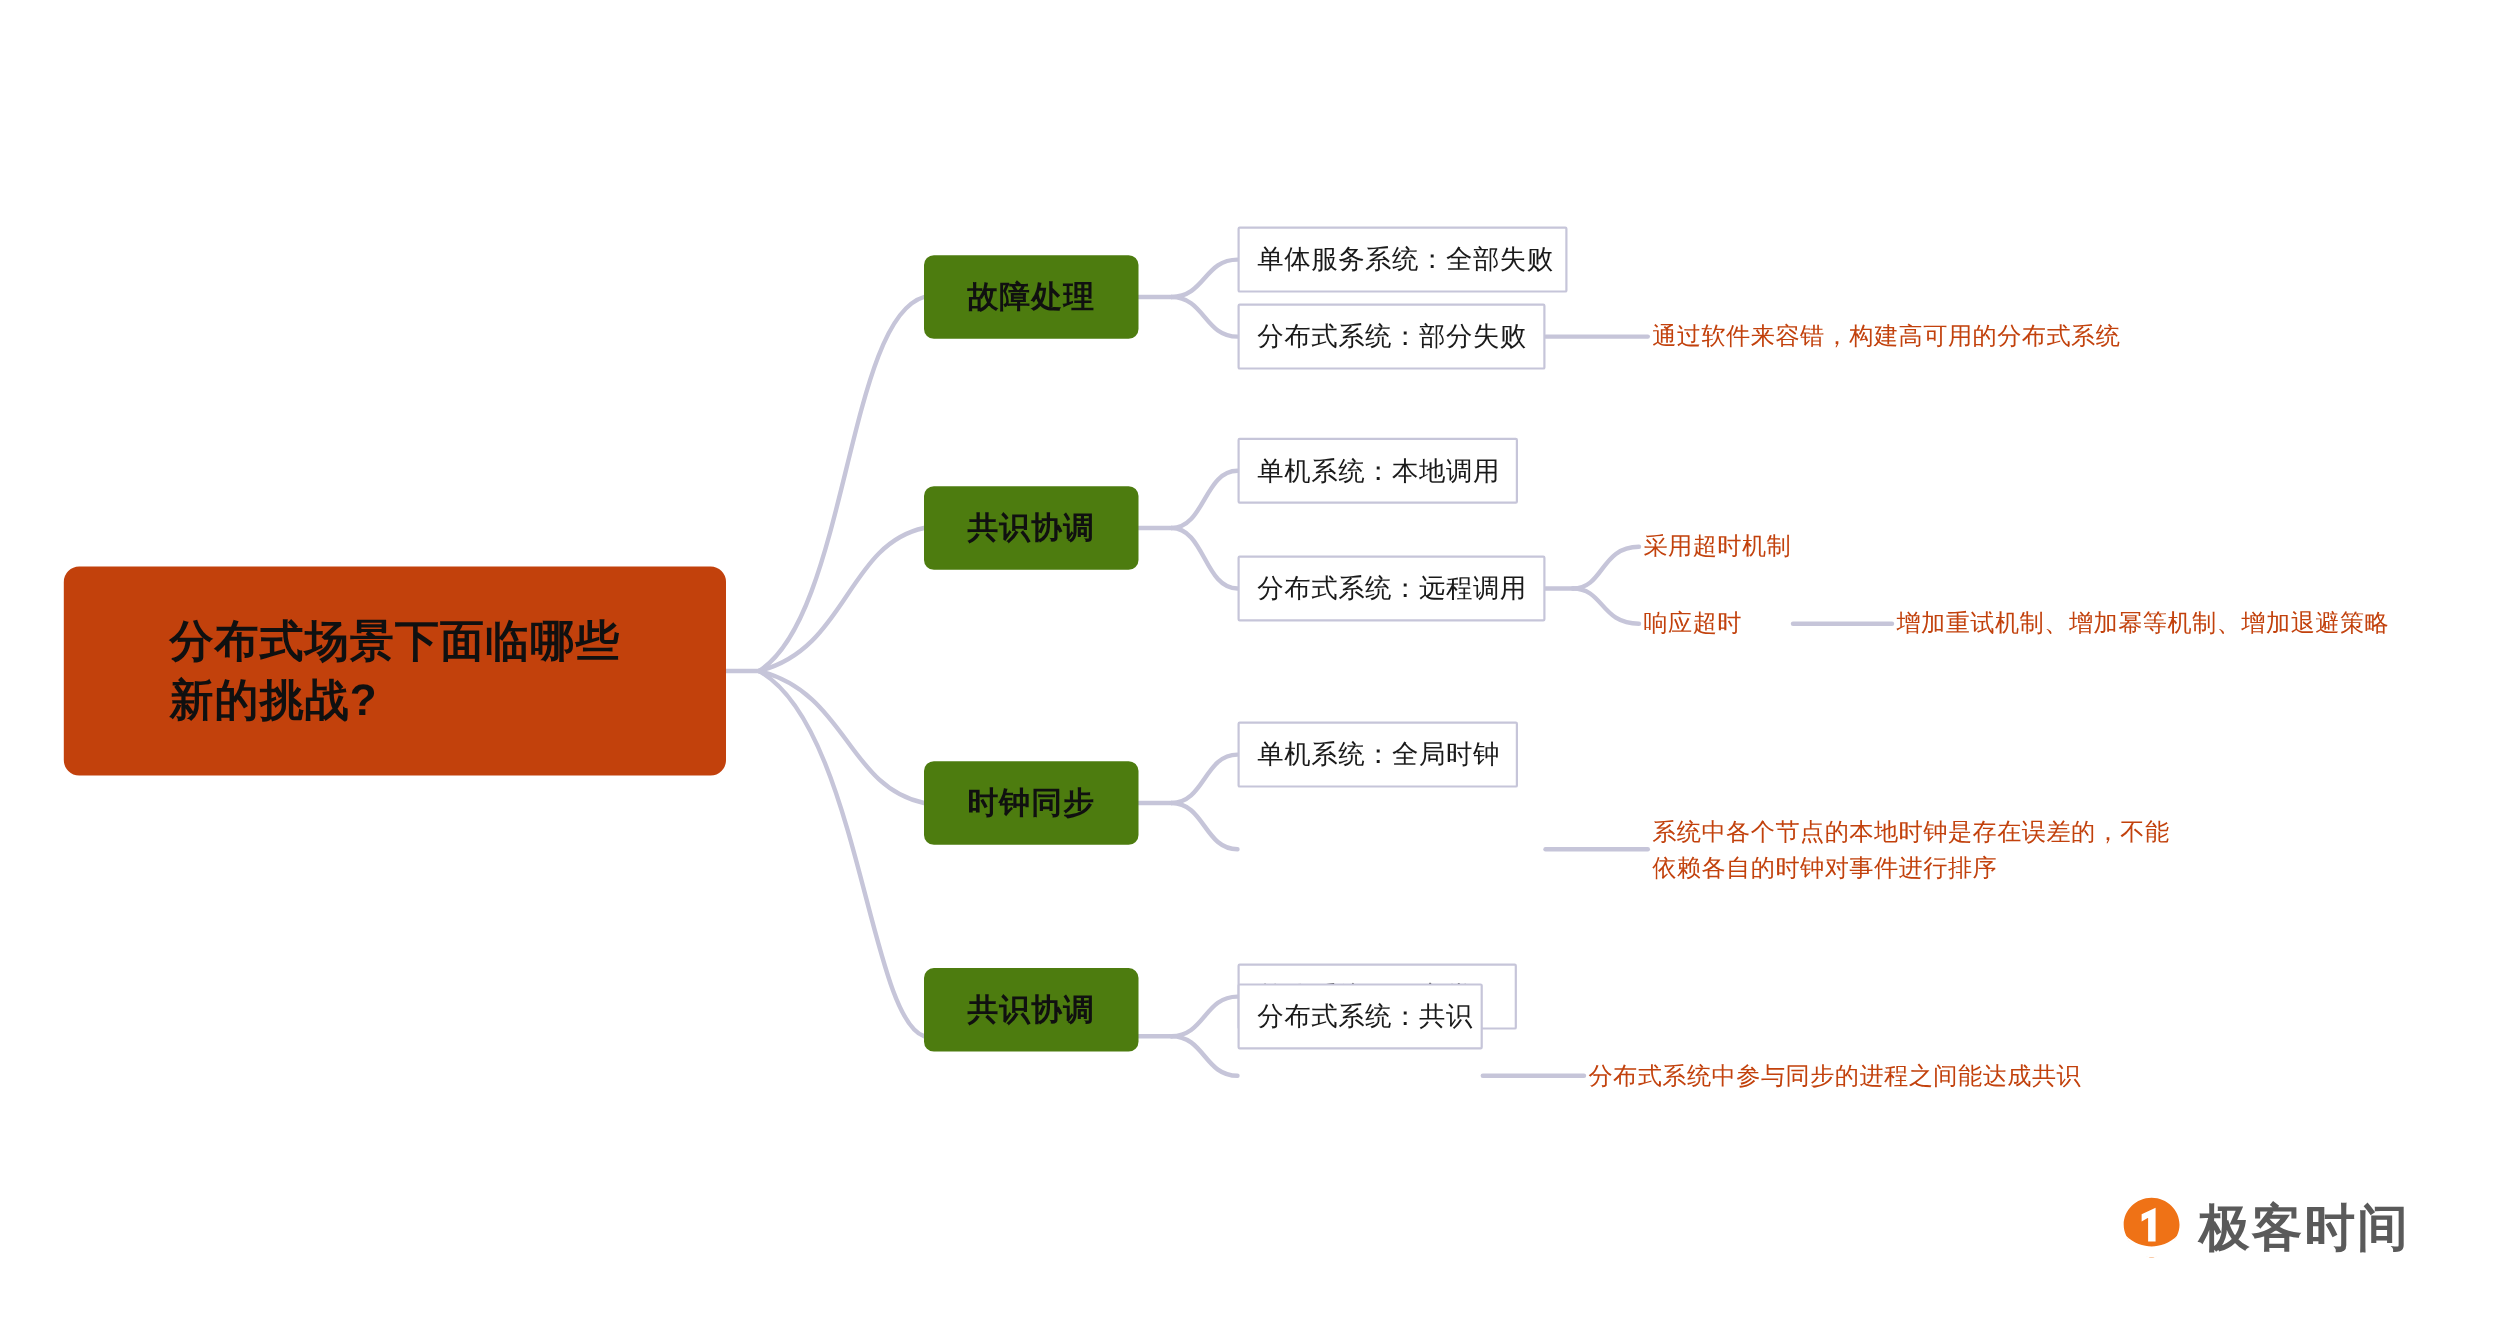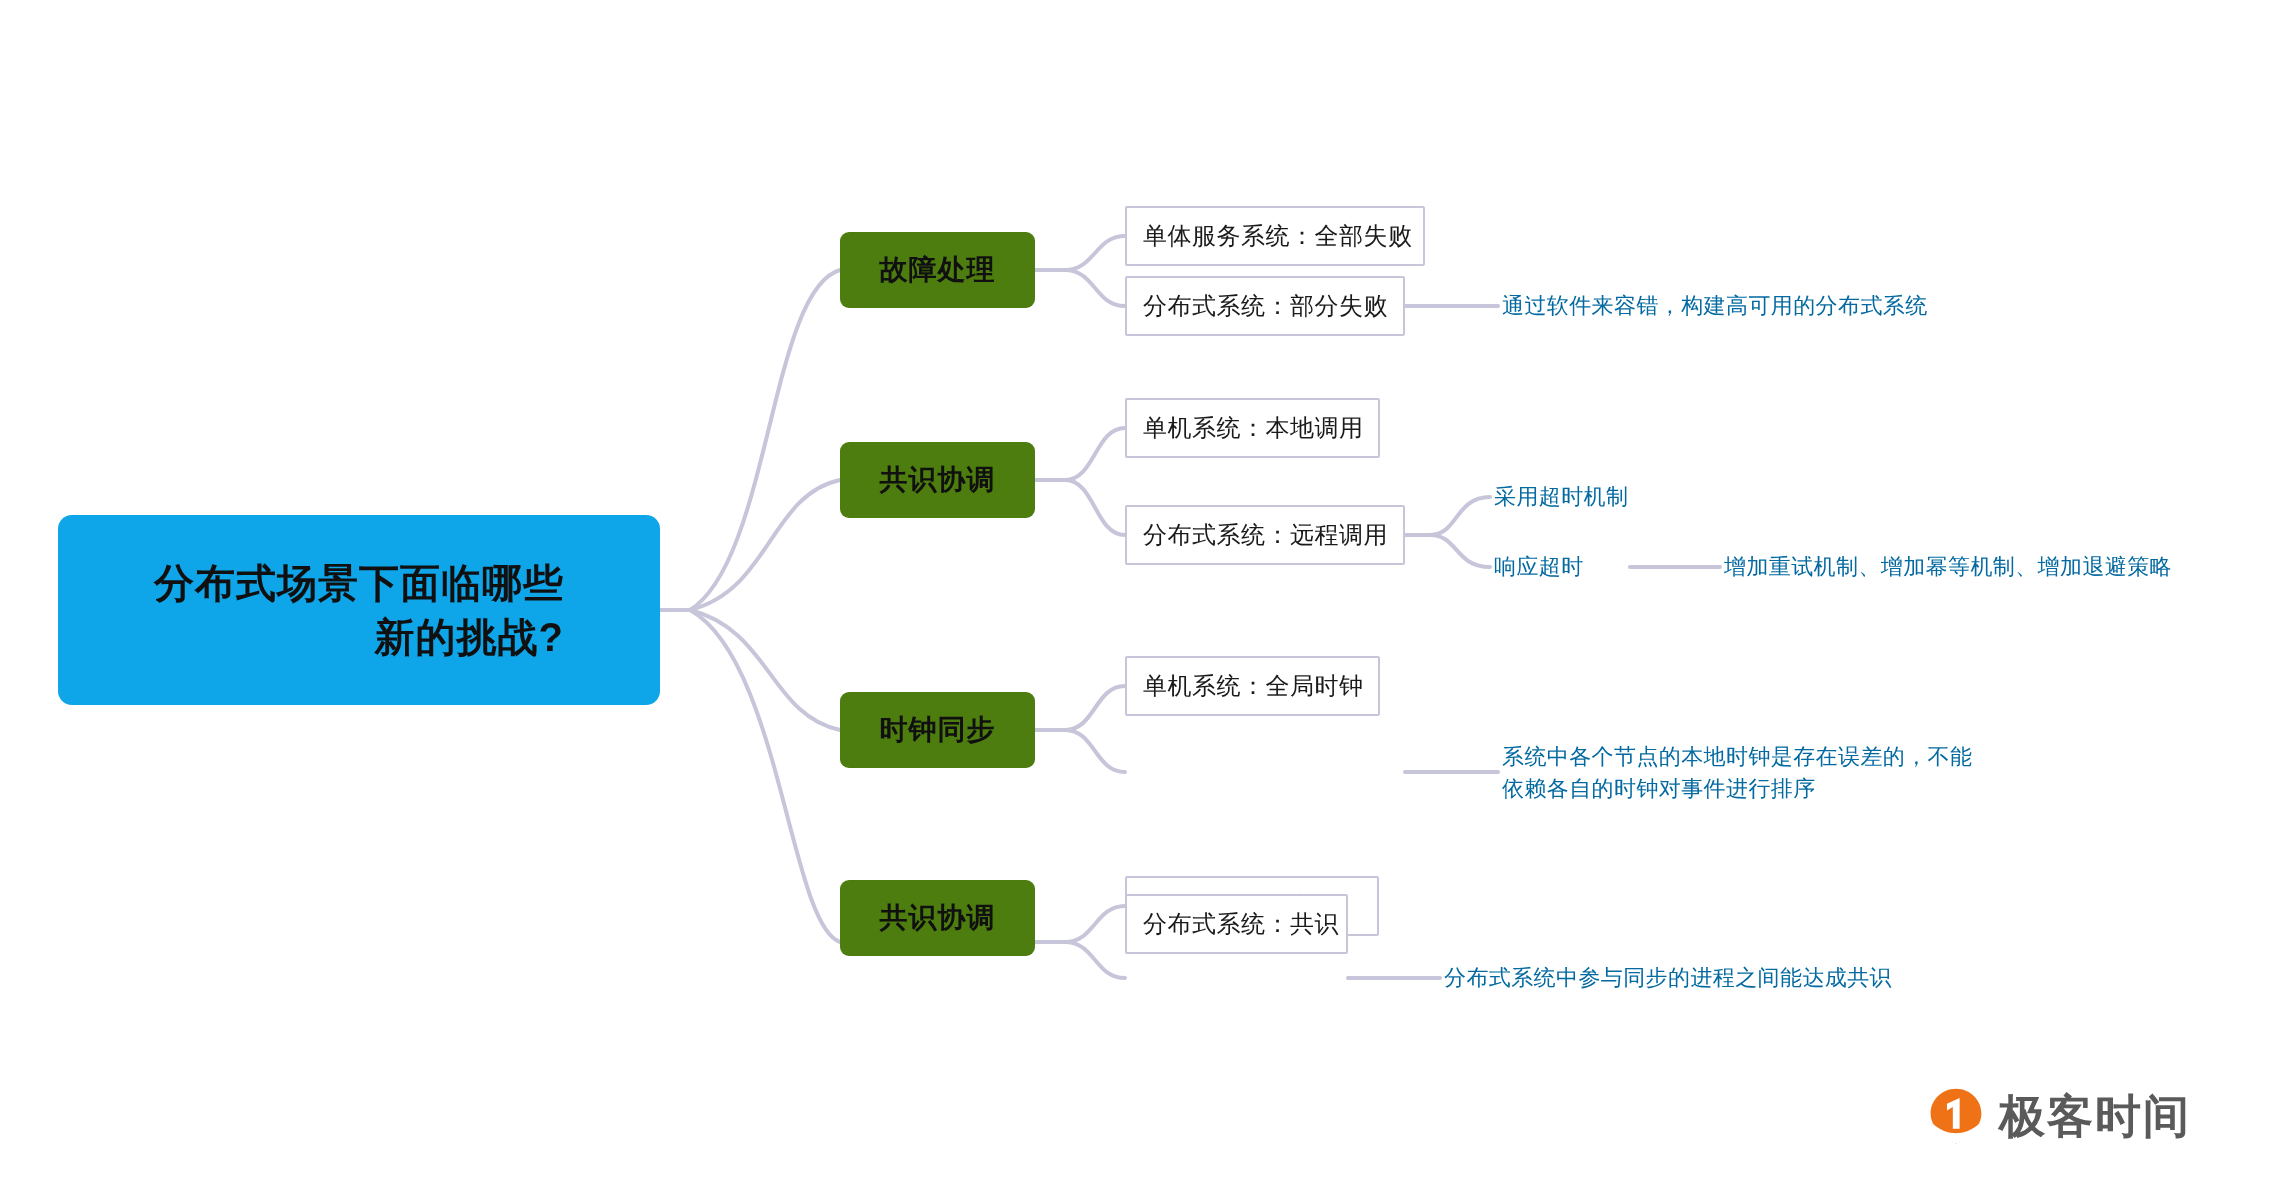--- a/index.html
+++ b/index.html
@@ -27,27 +27,27 @@
   .node {
     position: absolute;
     box-sizing: border-box;
     display: flex;
     align-items: center;
     justify-content: center;
     white-space: pre;
   }
   
   .root-node {
-    background: #0ea5e9;
+    background: #c2410c;
     border-radius: 14px;
     color: #101010;
     font-weight: bold;
     font-size: 40px;
     line-height: 1.35;
-    text-align: right;
+    text-align: left;
     letter-spacing: 1px;
     padding: 0 20px;
   }
   
   .branch-node {
     background: #4d7c0f;
     border-radius: 9px;
     color: #101010;
     font-weight: bold;
     font-size: 28px;
@@ -59,21 +59,21 @@
     border: 2.5px solid #c6c5d9;
     border-radius: 2px;
     color: #1a1a1a;
     font-size: 24px;
     letter-spacing: 0.5px;
     padding: 0 16px;
     justify-content: flex-start;
   }
   
   .leaf-node {
-    color: #0369a1;
+    color: #c2410c;
     font-size: 22px;
     letter-spacing: 0.4px;
     line-height: 1.45;
     justify-content: flex-start;
     align-items: center;
     text-align: left;
   }
   .leaf-node.multiline {
     white-space: pre-line;
     align-items: center;

